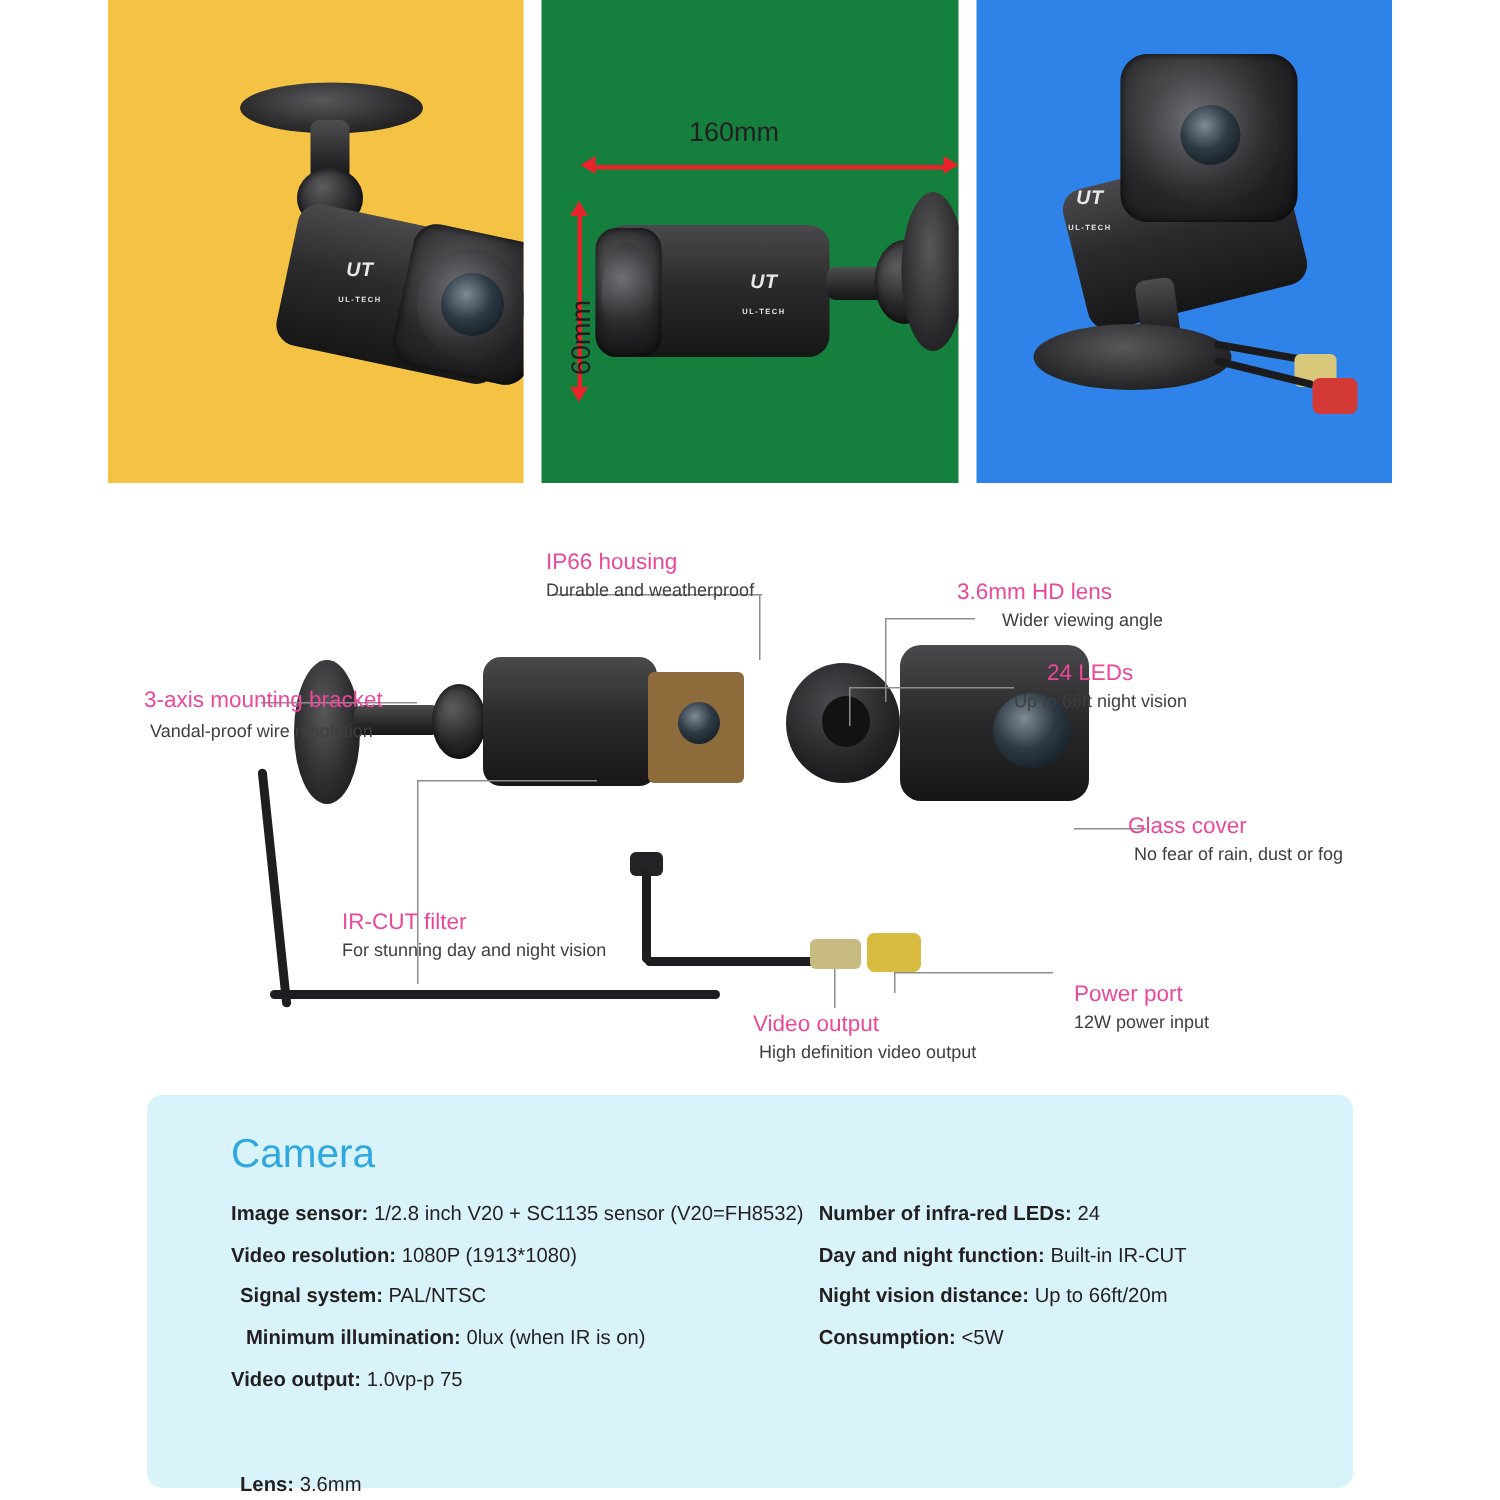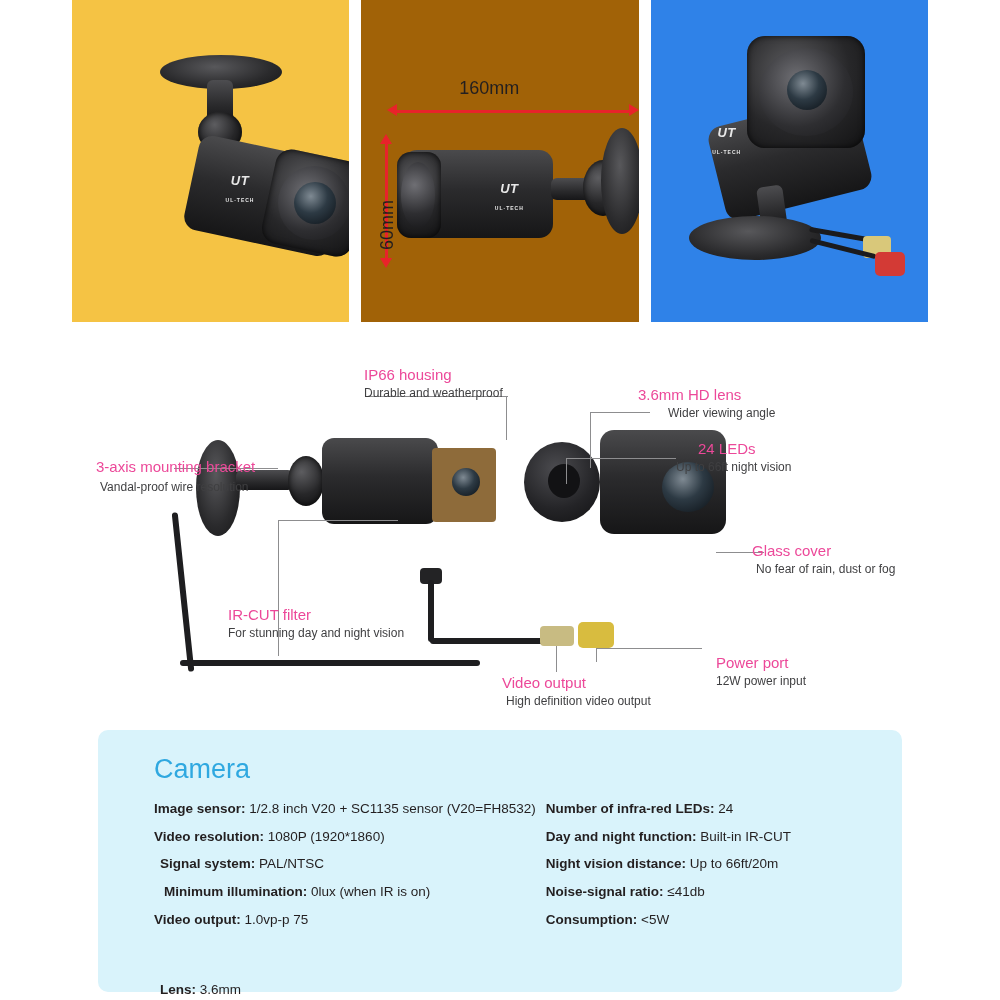--- a/index.html
+++ b/index.html
@@ -27,21 +27,21 @@
     gap: 12px;
     padding: 0 72px;
     box-sizing: border-box;
   }
   .photo {
     flex: 1;
     position: relative;
     overflow: hidden;
   }
   .photo.yellow { background: #f5c344; }
-  .photo.teal   { background: #a16207; }
+  .photo.teal   { background: #15803d; }
   .photo.blue   { background: #2f82e8; }
 
   
   .cam-body {
     position: absolute;
     background: linear-gradient(180deg, #4a4a4c 0%, #2b2b2d 45%, #161617 100%);
     border-radius: 12px;
   }
   .cam-lens-ring {
     position: absolute;
@@ -299,21 +299,21 @@
 <div class="spec-panel">
   <h2 class="spec-title">Camera</h2>
   <div class="spec-cols">
     <div class="spec-col left">
       <div class="spec-row">
         <span class="spec-label">Image sensor:</span>
         <span class="spec-value">1/2.8 inch V20 + SC1135 sensor  (V20=FH8532)</span>
       </div>
       <div class="spec-row">
         <span class="spec-label">Video resolution:</span>
-        <span class="spec-value">1080P (1920*1860)</span>
+        <span class="spec-value">1080P (1913*1080)</span>
       </div>
       <div class="spec-row">
         <span class="spec-label">Signal system:</span>
         <span class="spec-value">PAL/NTSC</span>
       </div>
       <div class="spec-row">
         <span class="spec-label">Minimum illumination:</span>
         <span class="spec-value">0lux (when IR is on)</span>
       </div>
       <div class="spec-row">
@@ -333,22 +333,18 @@
       </div>
       <div class="spec-row">
         <span class="spec-label">Day and night function:</span>
         <span class="spec-value">Built-in IR-CUT</span>
       </div>
       <div class="spec-row">
         <span class="spec-label">Night vision distance:</span>
         <span class="spec-value">Up to 66ft/20m</span>
       </div>
       <div class="spec-row">
-        <span class="spec-label">Noise-signal ratio:</span>
-        <span class="spec-value">≤41db</span>
-      </div>
-      <div class="spec-row">
         <span class="spec-label">Consumption:</span>
         <span class="spec-value">&lt;5W</span>
       </div>
     </div>
   </div>
 </div>
 
 </body></html>

